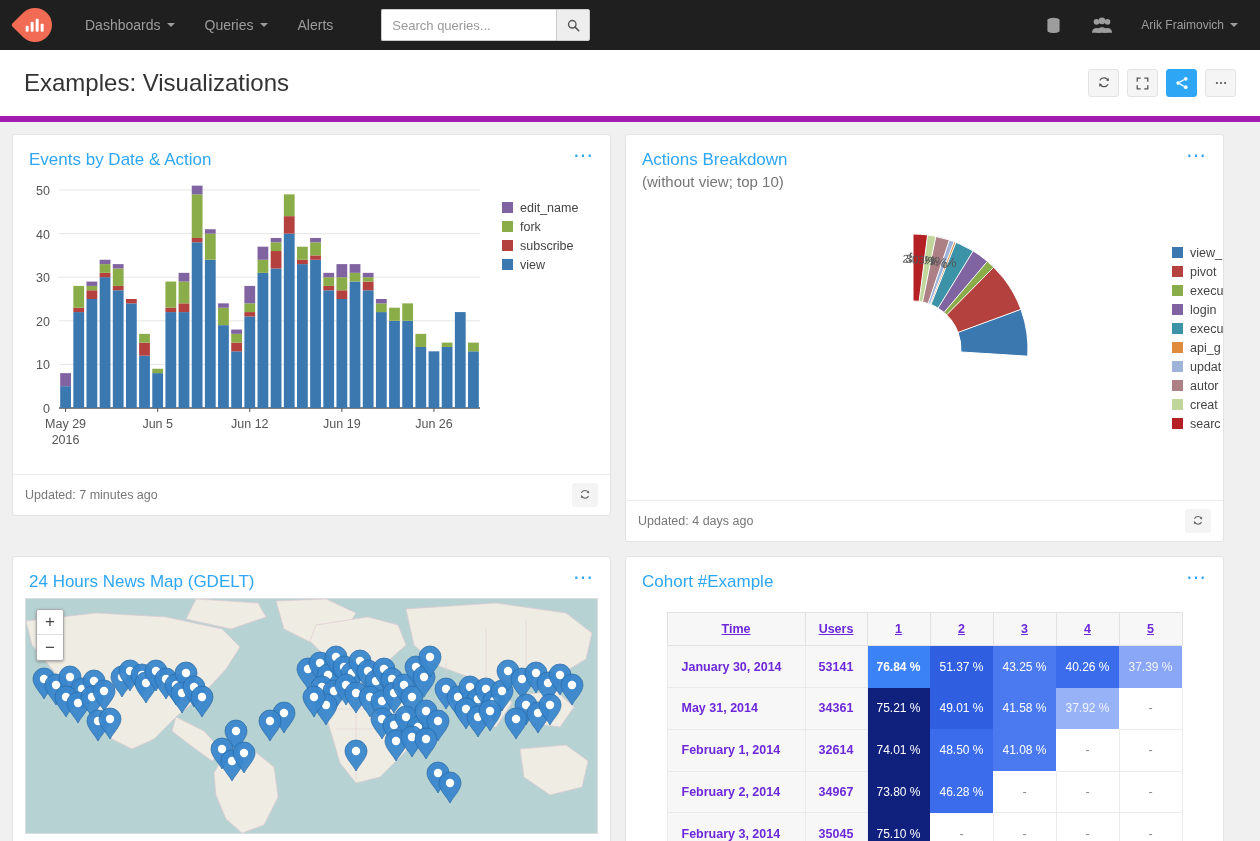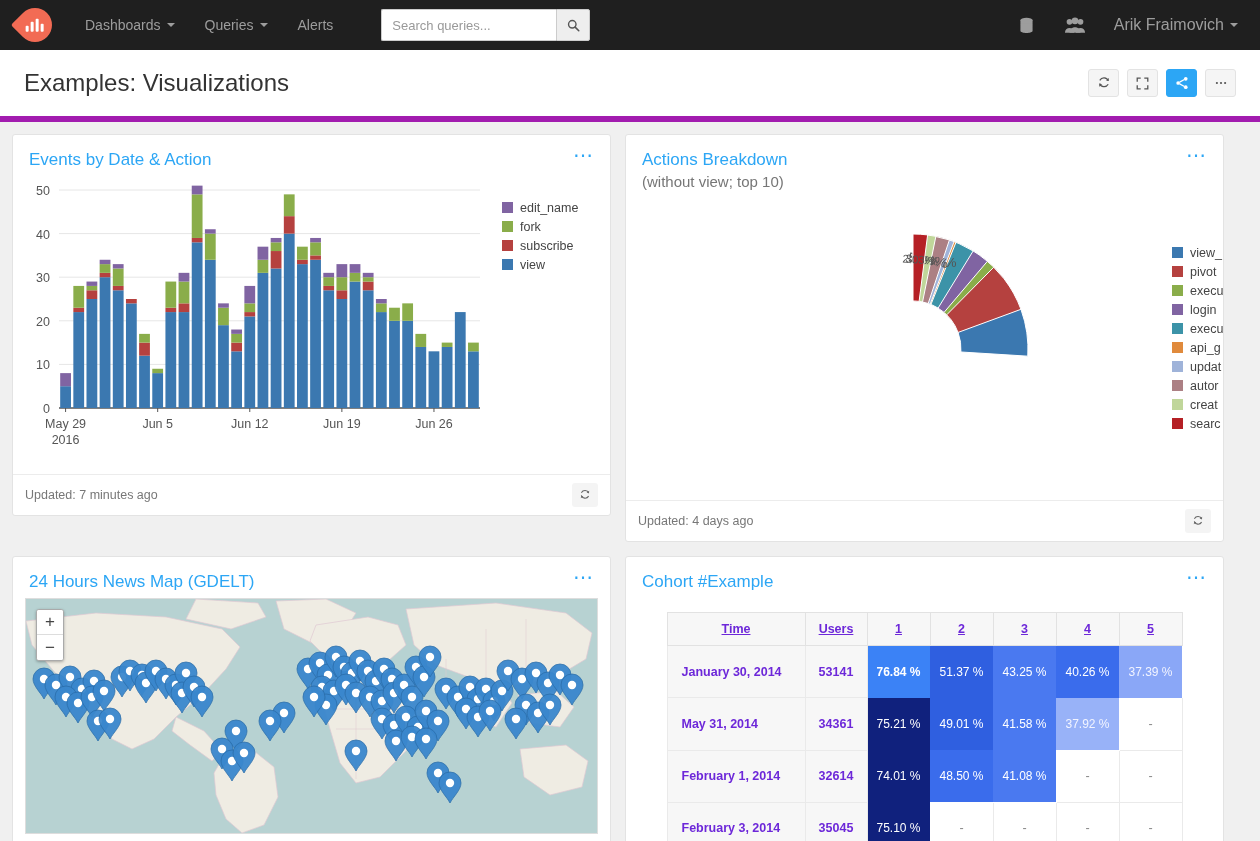--- a/index.html
+++ b/index.html
@@ -47,21 +47,21 @@
     background:#fff; border-radius: 2px 0 0 2px;
   }
   .search-input::placeholder { color:#999; }
   .search-btn {
     width: 34px; height: 32px; background:#eee; border:1px solid #ccc;
     display:flex; align-items:center; justify-content:center; cursor:pointer;
     border-radius: 0 2px 2px 0;
   }
   .nav-right { margin-left:auto; display:flex; align-items:center; padding-right: 14px; }
   .nav-icon { padding: 0 14px; display:flex; align-items:center; cursor:pointer; }
-  .nav-user { color:#9d9d9d; font-size:16px; padding: 0 8px 0 14px; display:flex; align-items:center; cursor:pointer; }
+  .nav-user { color:#9d9d9d; font-size:12px; padding: 0 8px 0 14px; display:flex; align-items:center; cursor:pointer; }
 
   
   .page-head {
     background: #fff; height: 72px; display:flex; align-items:center;
     padding: 0 24px; border-bottom: 6px solid #a21caf;
   }
   .page-title { font-size: 24px; color:#333; font-weight: normal; }
   .head-actions { margin-left:auto; display:flex; gap: 8px; }
   .hbtn {
     width: 31px; height: 28px; background:#f5f5f5; border:1px solid #e3e3e3;
@@ -939,20 +939,29 @@
             <tr>
               <td class="label">February 1, 2014</td>
               <td class="users">32614</td>
               <td class="val" style="background: rgb(16, 33, 125);">74.01 %</td>
               <td class="val" style="background: rgb(58, 108, 236);">48.50 %</td>
               <td class="val" style="background: rgb(74, 121, 240);">41.08 %</td>
               <td class="empty">-</td>
               <td class="empty">-</td>
             </tr>
             <tr>
+              <td class="label">February 2, 2014</td>
+              <td class="users">34967</td>
+              <td class="val" style="background: rgb(16, 33, 125);">73.80 %</td>
+              <td class="val" style="background: rgb(58, 108, 236);">46.28 %</td>
+              <td class="empty">-</td>
+              <td class="empty">-</td>
+              <td class="empty">-</td>
+            </tr>
+            <tr>
               <td class="label">February 3, 2014</td>
               <td class="users">35045</td>
               <td class="val" style="background: rgb(16, 33, 125);">75.10 %</td>
               <td class="empty">-</td>
               <td class="empty">-</td>
               <td class="empty">-</td>
               <td class="empty">-</td>
             </tr>
           </tbody>
       </table>

